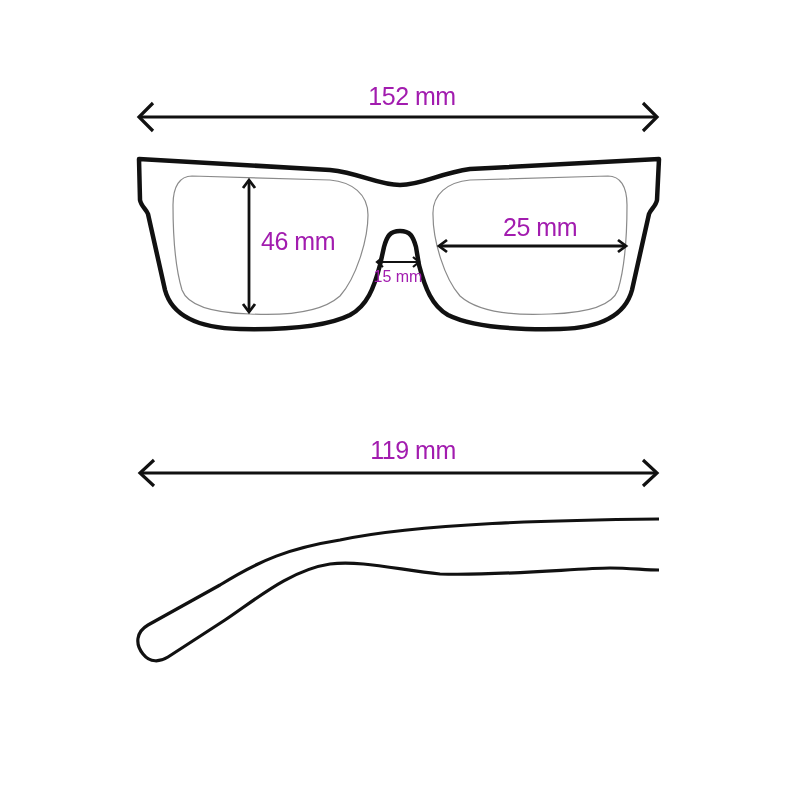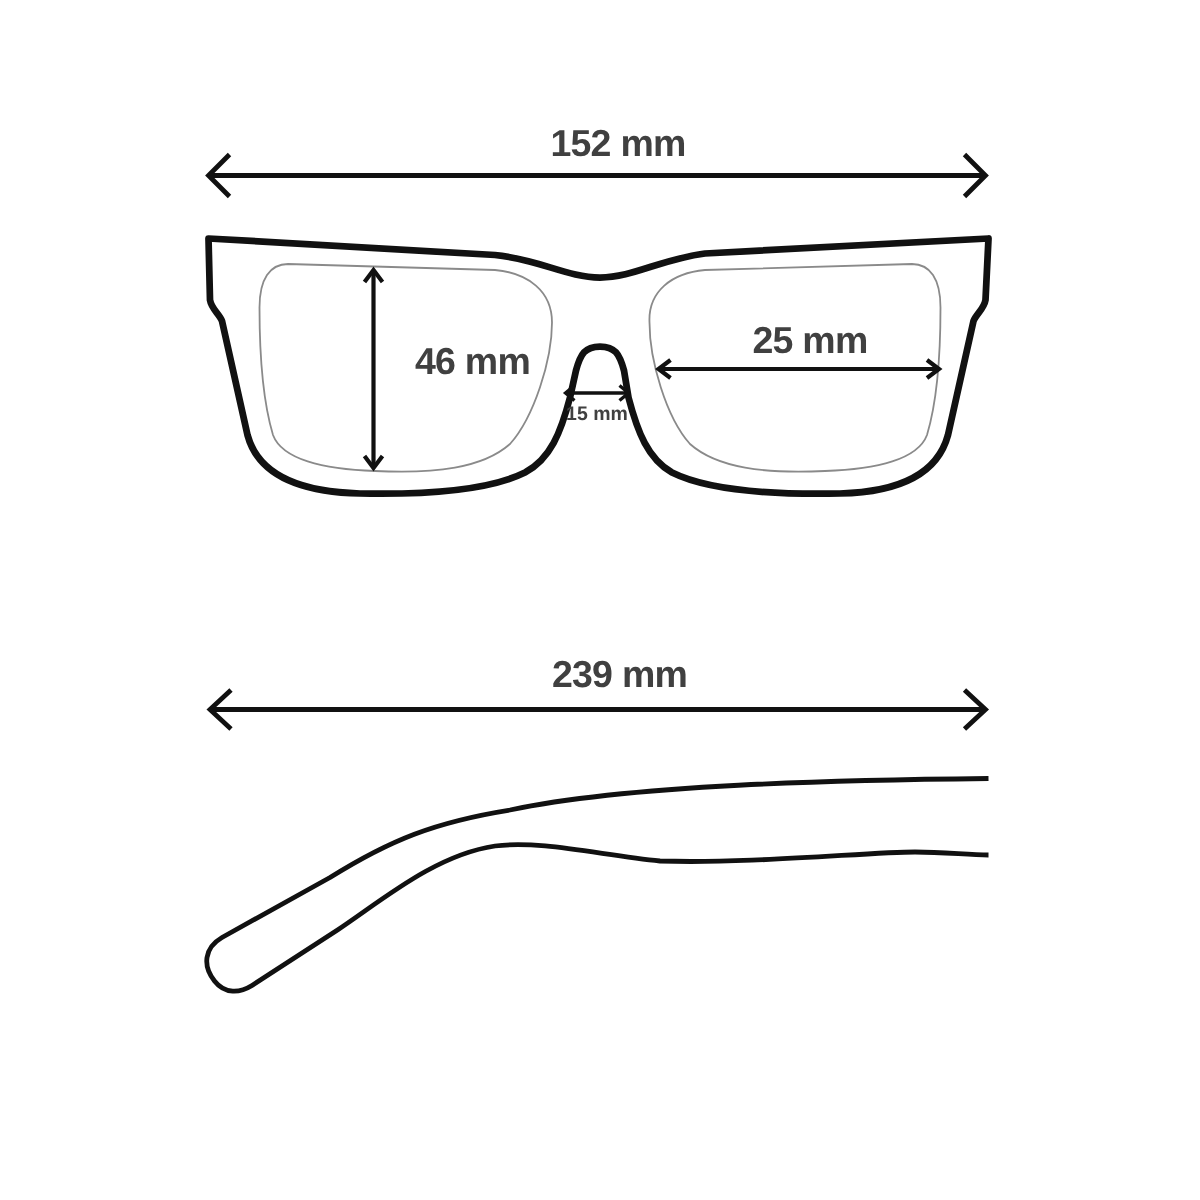--- a/index.html
+++ b/index.html
@@ -17,28 +17,28 @@
     #diagram {
       position: absolute;
       left: 0;
       top: 0;
       width: 800px;
       height: 800px;
     }
     .label {
       position: absolute;
       font-family: "Liberation Sans", sans-serif;
-      font-weight: bold;
-      color: #404040;
+      font-weight: normal;
+      color: #a21caf;
       white-space: nowrap;
       transform: translateX(-50%);
       letter-spacing: -0.5px;
     }
     .label.big { font-size: 25px; }
-    .label.small { font-size: 13px; letter-spacing: 0; }
+    .label.small { font-size: 16px; letter-spacing: 0; }
   </style>
 </head>
 <body>
 
 <svg id="diagram" viewBox="0 0 800 800" xmlns="http://www.w3.org/2000/svg">
 
   <g stroke="#111111" stroke-width="3.2" fill="none" stroke-linecap="butt" stroke-linejoin="miter">
     <line x1="139" y1="117" x2="657" y2="117"></line>
     <polyline points="153,103 139,117 153,131"></polyline>
     <polyline points="643,103 657,117 643,131"></polyline>
@@ -116,19 +116,19 @@
            C 150 663, 160 662, 168 657
            L 225 620
            C 255 600, 290 570, 330 564
            C 360 560, 400 570, 440 574
            C 500 576, 580 568, 610 568
            C 630 568, 645 570, 659 570"></path>
 </svg>
 
 <div class="label big" style="left:412px; top:82px;">152 mm</div>
 
-<div class="label big" style="left:315px; top:227px;">46 mm</div>
+<div class="label big" style="left:298px; top:227px;">46 mm</div>
 
 <div class="label big" style="left:540px; top:213px;">25 mm</div>
 
 <div class="label small" style="left:398px; top:268px;">15 mm</div>
 
-<div class="label big" style="left:413px; top:436px;">239 mm</div>
+<div class="label big" style="left:413px; top:436px;">119 mm</div>
 
 </body></html>

